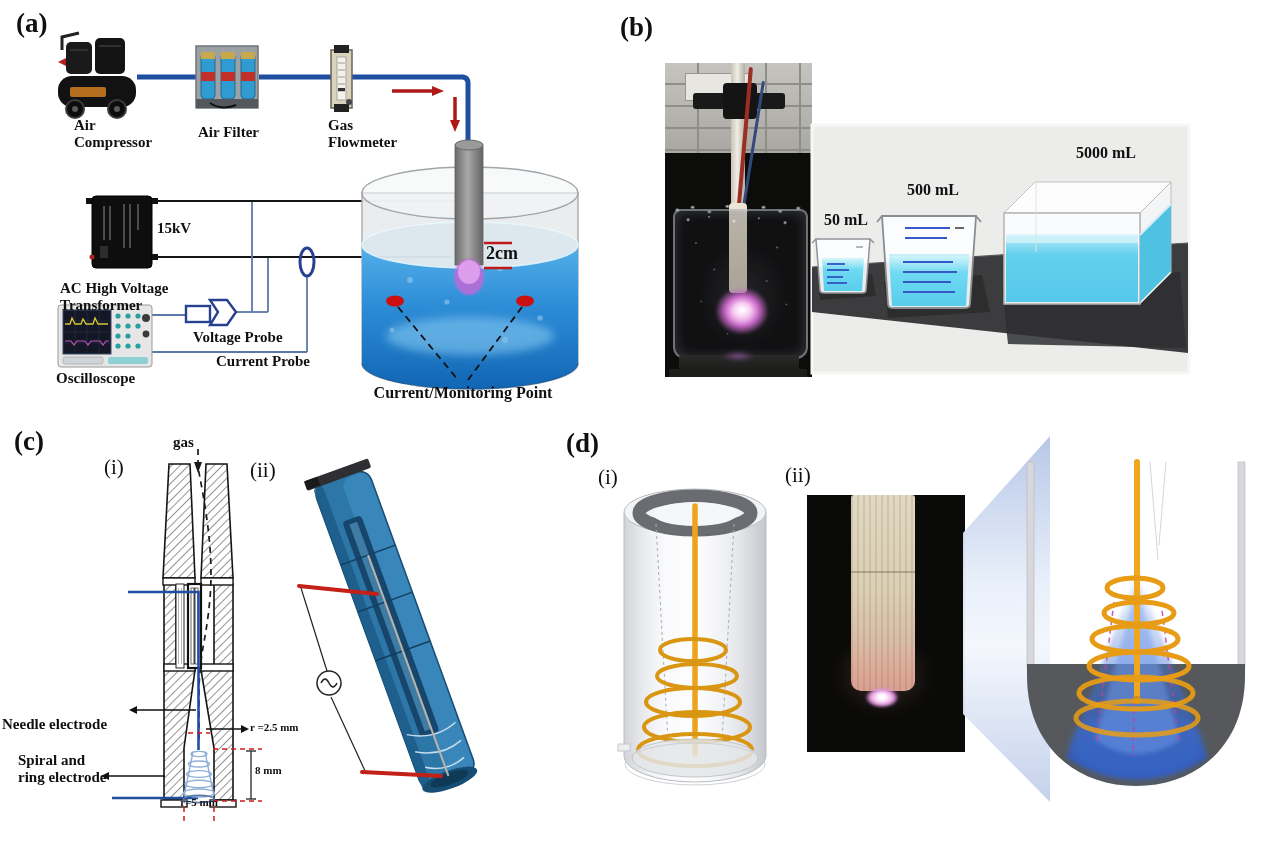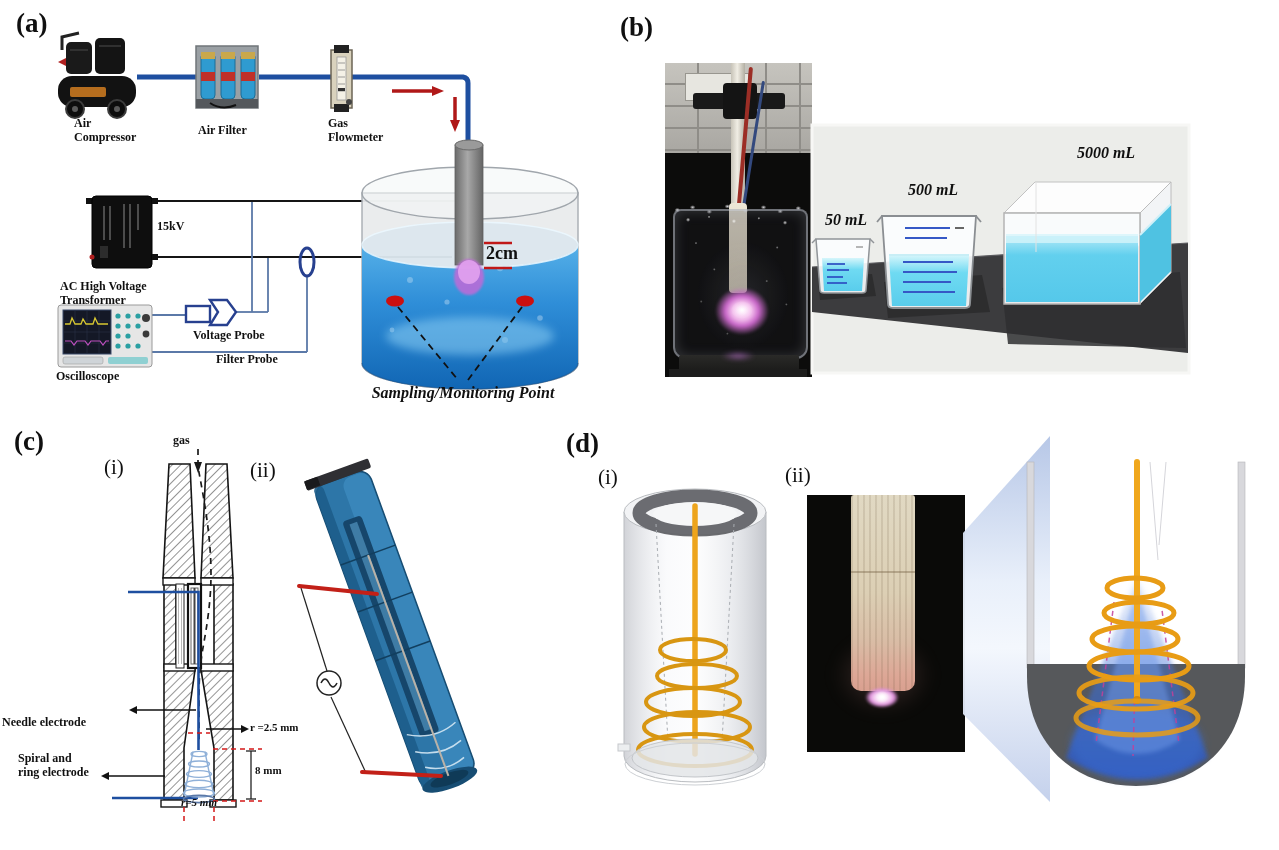--- a/index.html
+++ b/index.html
@@ -1,25 +1,25 @@
 <!DOCTYPE html>
 <html><head>
 <meta charset="utf-8">
 <style>
   html,body{margin:0;padding:0;background:#ffffff;}
   #stage{position:relative;width:1279px;height:850px;background:#ffffff;overflow:hidden;
          font-family:"Liberation Serif",serif;}
   #stage .photo{position:absolute;z-index:1;overflow:hidden;}
   #stage svg.overlay{position:absolute;left:0;top:0;z-index:2;}
   #labels{position:absolute;left:0;top:0;width:100%;height:100%;z-index:3;pointer-events:none;}
-  .lbl{position:absolute;font-weight:bold;font-size:12px;color:#101010;line-height:1.13;
+  .lbl{position:absolute;font-weight:bold;font-size:15px;color:#101010;line-height:1.13;
        white-space:pre-line;}
   .panel-letter{font-size:27px;}
   .sub{font-weight:normal;font-size:21px;}
-  .ctr{text-align:center;font-style:italic;}
+  .ctr{text-align:center;}
   .dim{font-size:11px;}
   
   .pb-ceiling{position:absolute;left:0;top:0;width:100%;height:90px;
     background-image:repeating-linear-gradient(180deg,rgba(0,0,0,0) 0 20px,#8f8d88 20px 22px),
       repeating-linear-gradient(90deg,rgba(0,0,0,0) 0 32px,#8f8d88 32px 34px),
       linear-gradient(#c6c4be,#a9a7a2);}
   .pb-light{position:absolute;left:20px;top:10px;width:62px;height:26px;background:#e7e6e0;
     border:1px solid #98968f;}
   .pb-black{position:absolute;left:0;top:90px;width:100%;height:224px;background:#0c0c0b;}
   .pb-rod{position:absolute;left:66px;top:0;width:14px;height:160px;
@@ -560,23 +560,23 @@
     <div class="lbl" style="left:74px;top:117px">Air
 Compressor</div>
     <div class="lbl" style="left:198px;top:124px">Air Filter</div>
     <div class="lbl" style="left:328px;top:117px">Gas
 Flowmeter</div>
     <div class="lbl" style="left:157px;top:220px">15kV</div>
     <div class="lbl" style="left:60px;top:280px">AC High Voltage
 Transformer</div>
     <div class="lbl" style="left:56px;top:370px">Oscilloscope</div>
     <div class="lbl" style="left:193px;top:329px">Voltage Probe</div>
-    <div class="lbl" style="left:216px;top:353px">Filter Probe</div>
+    <div class="lbl" style="left:216px;top:353px">Current Probe</div>
     <div class="lbl" style="left:486px;top:243px;font-size:18px">2cm</div>
-    <div class="lbl ctr" style="left:348px;top:384px;width:230px;font-size:16px">Sampling/Monitoring Point</div>
+    <div class="lbl ctr" style="left:348px;top:384px;width:230px;font-size:16px">Current/Monitoring Point</div>
 
     <div class="lbl panel-letter" style="left:620px;top:12px">(b)</div>
     <div class="lbl ctr" style="left:816px;top:211px;width:60px;font-size:16px">50 mL</div>
     <div class="lbl ctr" style="left:898px;top:181px;width:70px;font-size:16px">500 mL</div>
     <div class="lbl ctr" style="left:1066px;top:144px;width:80px;font-size:16px">5000 mL</div>
 
     <div class="lbl panel-letter" style="left:14px;top:426px">(c)</div>
     <div class="lbl sub" style="left:104px;top:456px">(i)</div>
     <div class="lbl sub" style="left:250px;top:459px">(ii)</div>
     <div class="lbl" style="left:173px;top:434px">gas</div>

